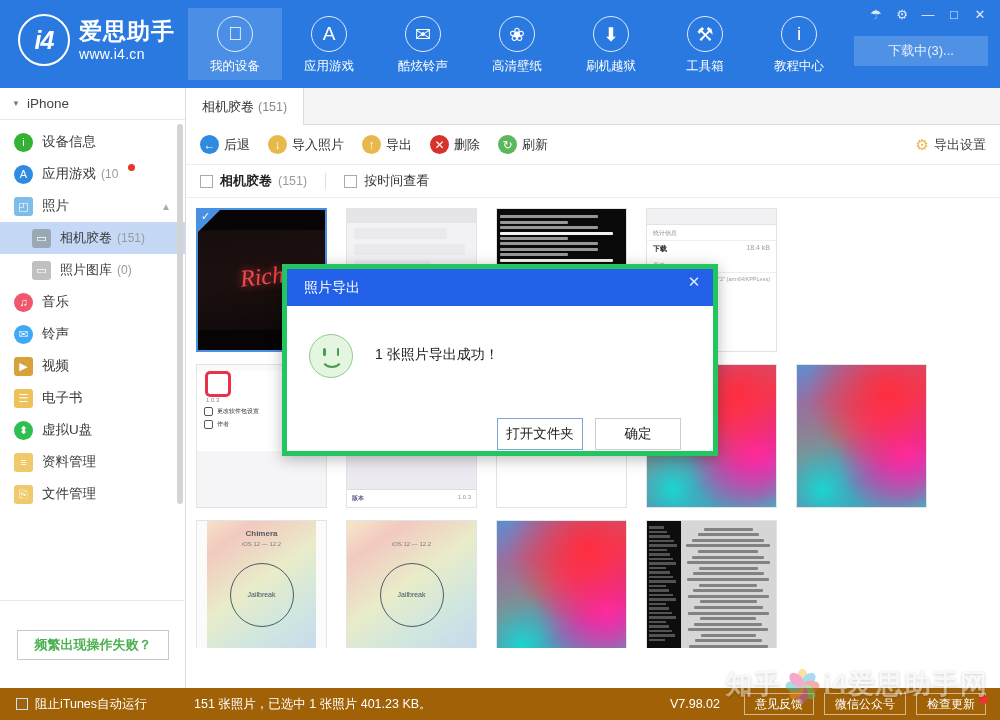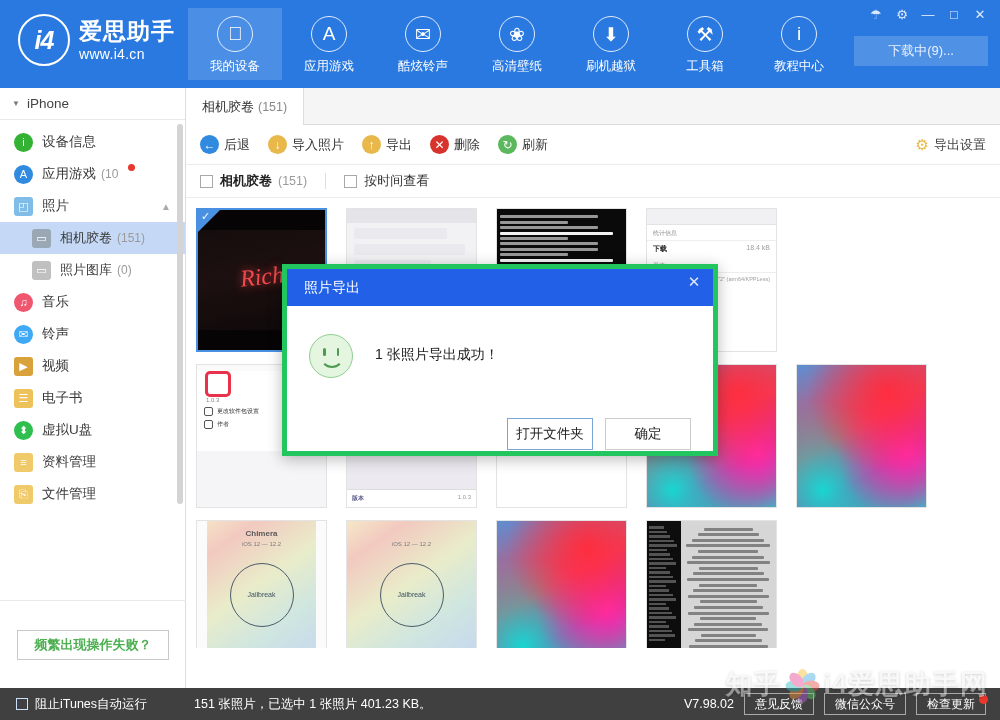--- a/index.html
+++ b/index.html
@@ -234,37 +234,37 @@
   }
   .smiley .eye { position:absolute; top:13px; width:2.5px; height:8px; background:#4f9a4f; border-radius:2px; }
   .smiley .eye.l { left:13px; } .smiley .eye.r { right:13px; }
   .smiley .mouth {
     position:absolute; left:10px; top:19px; width:24px; height:14px;
     border:2.5px solid #4f9a4f; border-top-color:transparent;
     border-left-color:transparent; border-right-color:transparent;
     border-radius: 0 0 24px 24px;
   }
   .modal-msg { font-size: 14px; color: #222; margin-left: 22px; margin-top: 12px; }
-  .modal-foot { display: flex; justify-content: flex-end; padding-right: 22px; gap: 12px; }
+  .modal-foot { display: flex; justify-content: flex-end; padding-right: 32px; gap: 12px; }
   .m-btn {
     width: 86px; height: 32px; display: flex; align-items: center; justify-content: center;
     font-size: 13.5px; background: #fff; cursor: pointer; color: #222;
   }
   .m-btn.primary { border: 1px solid #7aa6d8; }
   .m-btn.secondary { border: 1px solid #cccccc; }
 
   
   .statusbar {
     position: absolute; left: 0; bottom: 0; width: 1000px; height: 32px;
-    background: #404040; display: flex; align-items: center; color: #fff; font-size: 12.5px;
+    background: #a16207; display: flex; align-items: center; color: #fff; font-size: 12.5px;
   }
   .sb-left { display:flex; align-items:center; padding-left: 16px; width: 186px; }
   .sb-cb { width: 12px; height: 12px; border: 1px solid #cfe0fb; background: transparent; margin-right: 7px; }
   .sb-mid { padding-left: 8px; flex: 1; }
-  .sb-right { display:flex; align-items:center; padding-right: 14px; gap: 10px; position: relative; }
+  .sb-right { display:flex; align-items:center; padding-right: 14px; gap: 24px; position: relative; }
   .sb-ver { font-size: 12.5px; }
   .sb-btn {
     height: 22px; padding: 0 10px; border: 1px solid rgba(255,255,255,.55);
     display: flex; align-items: center; font-size: 12px; cursor: pointer; color: #fff;
   }
   .sb-dot { position:absolute; right: 12px; top: 2px; width: 9px; height: 9px; border-radius:50%; background:#e8372c; }
 
   .watermark {
     position: absolute; right: 12px; bottom: 18px; z-index: 60;
     display: flex; align-items: center; opacity: .48; pointer-events: none;
@@ -319,21 +319,21 @@
           <div class="nav-label">教程中心</div>
         </div>
       </div>
     <div class="win-ctrls" id="winctrls">
         <span class="win-btn">☂</span>
         <span class="win-btn">⚙</span>
         <span class="win-btn">—</span>
         <span class="win-btn">□</span>
         <span class="win-btn">✕</span>
       </div>
-    <div class="dl-btn">下载中(9)...</div>
+    <div class="dl-btn">下载中(3)...</div>
   </div>
 
   <div class="sidebar">
     <div class="side-head">
       <span class="caret">▼</span>
       <span>iPhone</span>
     </div>
     <div class="side-list" id="sidelist">
         <div class="side-item">
           <span class="si-ico" style="background:#34b233">i</span>

